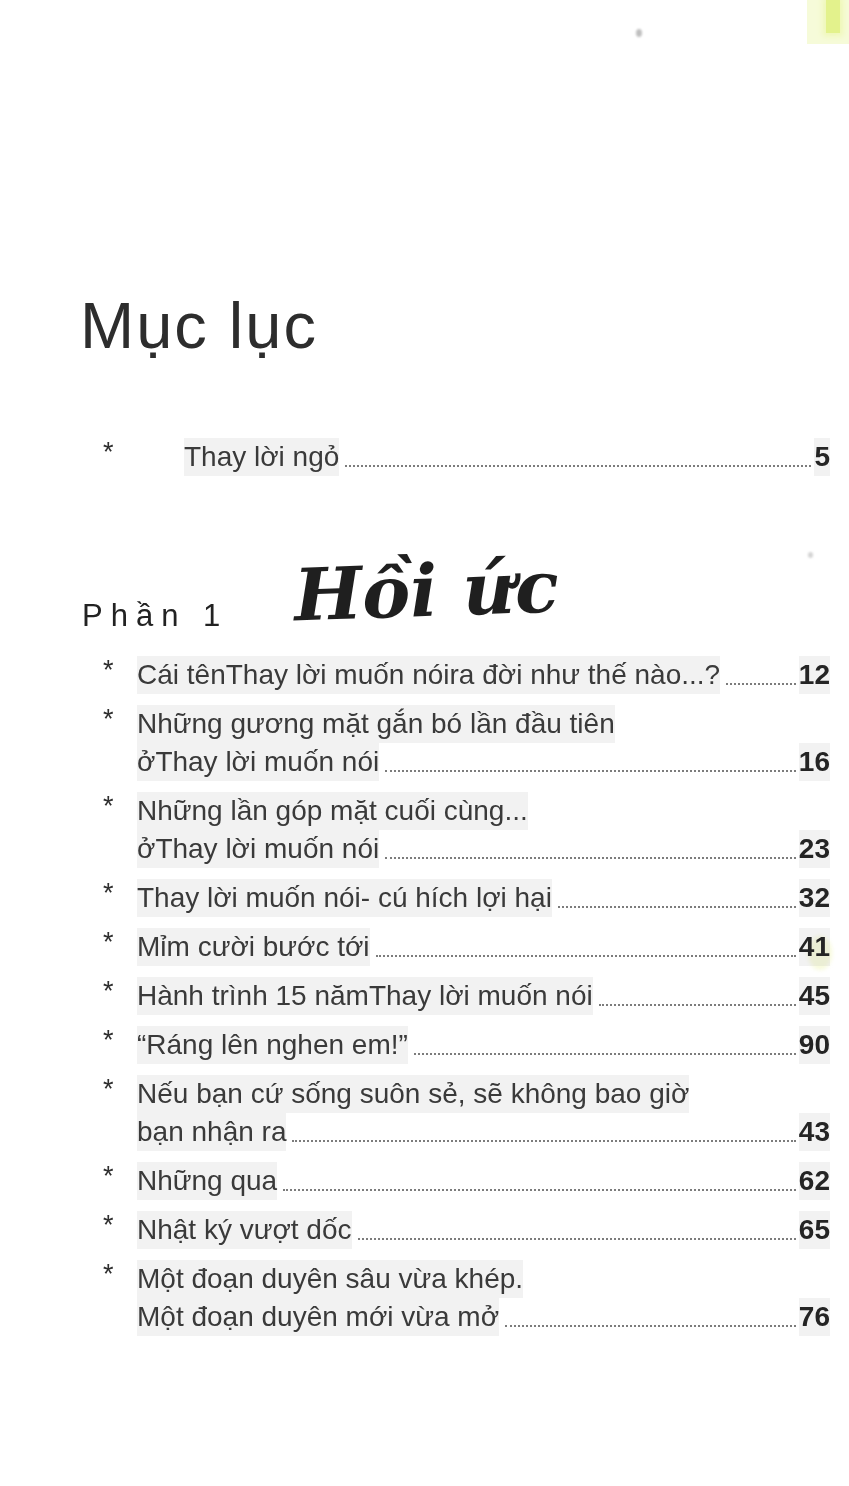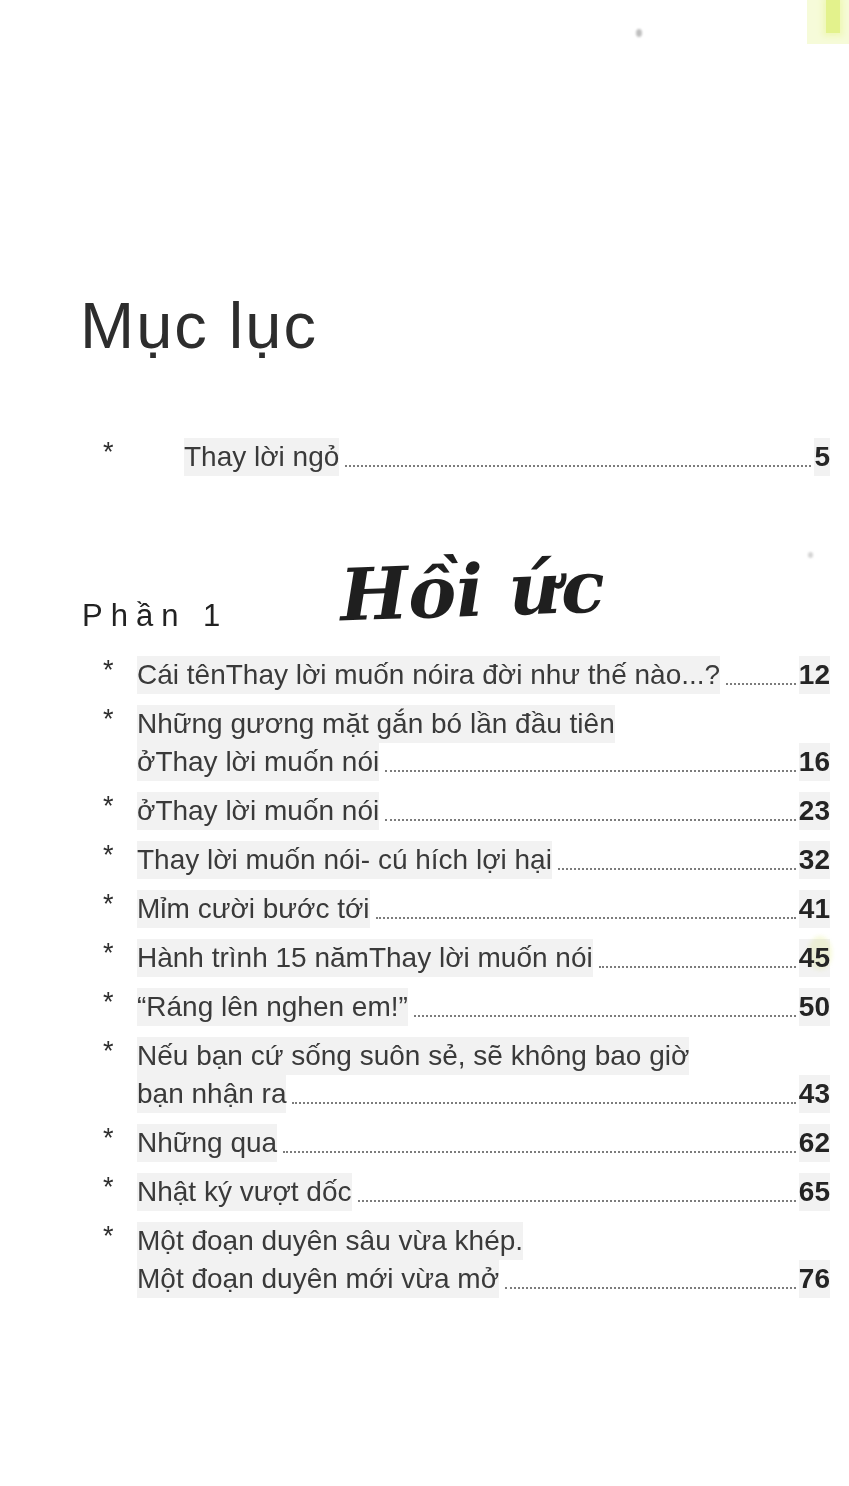--- a/index.html
+++ b/index.html
@@ -106,21 +106,20 @@
   }
   .front-entry .body { flex: 1 1 auto; margin-left: 47px; }
 
   
   .part-heading {
     position: absolute;
     left: 82px; top: 548px;
     display: flex;
     align-items: baseline;
     height: 100px;
-    gap: 46px;
   }
   .part-label {
     font-size: 31px;
     font-weight: 500;
     letter-spacing: 8px;
     color: #222222;
     align-self: flex-end;
     padding-bottom: 14px;
     white-space: nowrap;
   }
@@ -198,20 +197,23 @@
             <span class="seg em">Thay lời muốn nói</span>
             <span class="leader"></span>
             <span class="pagenum">16</span>
           </div>
         </div>
       </div>
       <div class="entry">
         <span class="star">*</span>
         <div class="body">
           <div class="line">
+            <span class="seg">Những lần góp mặt cuối cùng...</span>
+          </div>
+          <div class="line">
             <span class="seg">ở </span>
             <span class="seg em">Thay lời muốn nói</span>
             <span class="leader"></span>
             <span class="pagenum">23</span>
           </div>
         </div>
       </div>
       <div class="entry">
         <span class="star">*</span>
         <div class="body">
@@ -243,21 +245,21 @@
             <span class="pagenum">45</span>
           </div>
         </div>
       </div>
       <div class="entry">
         <span class="star">*</span>
         <div class="body">
           <div class="line">
             <span class="seg">“Ráng lên nghen em!”</span>
             <span class="leader"></span>
-            <span class="pagenum">50</span>
+            <span class="pagenum">90</span>
           </div>
         </div>
       </div>
       <div class="entry">
         <span class="star">*</span>
         <div class="body">
           <div class="line">
             <span class="seg">Nếu bạn cứ sống suôn sẻ, sẽ không bao giờ</span>
           </div>
           <div class="line">

